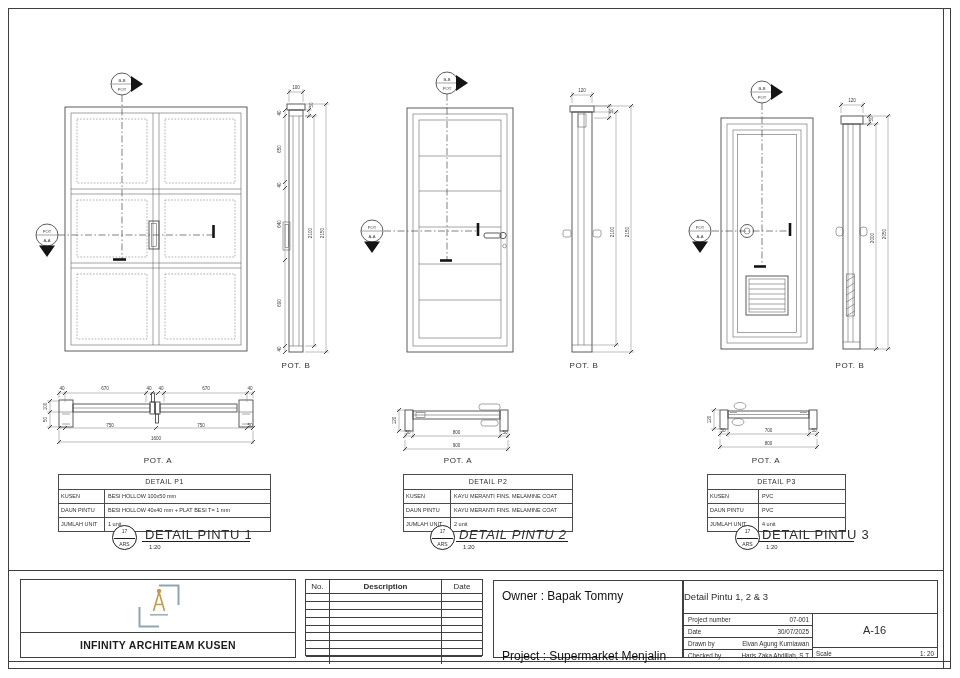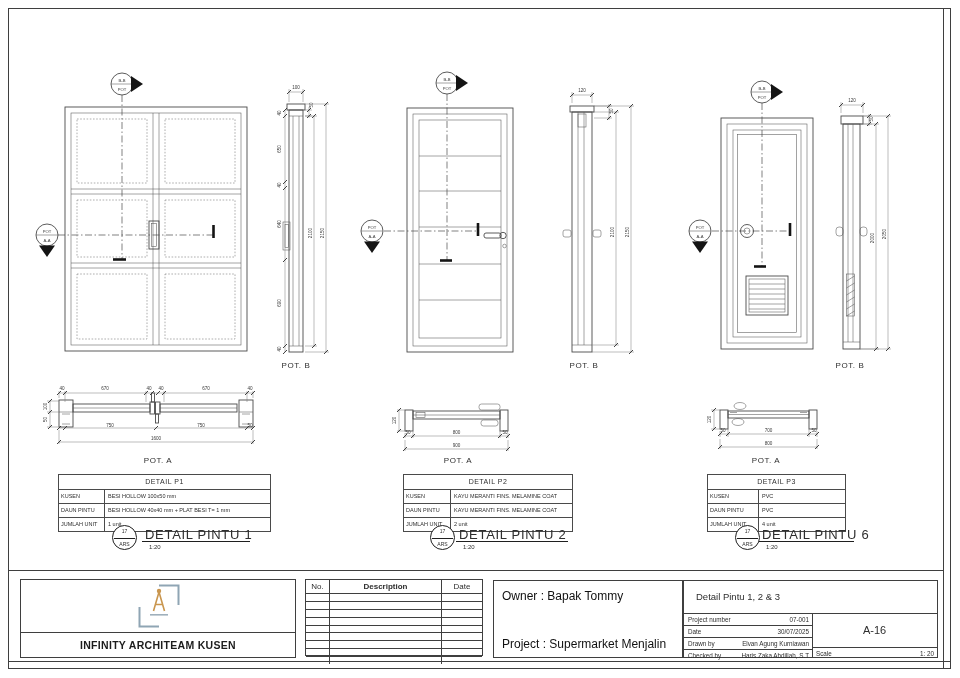--- a/index.html
+++ b/index.html
@@ -351,30 +351,30 @@
   </div>
   <div class="co-title" style="left:145px;top:527px;">DETAIL PINTU 1</div>
   <div class="co-underline" style="left:142px;top:541px;width:108px;"></div>
   <div class="co-scale" style="left:149px;top:544px;">1:20</div>
 
   <div class="co-circle" style="left:430px;top:525px;">
     <div class="co-mid"></div>
     <div class="co-num">17</div>
     <div class="co-code">ARS</div>
   </div>
-  <div class="co-title" style="left:459px;top:527px;">DETAIL PINTU 2</div>
+  <div class="co-title" style="left:459px;top:527px;font-style:italic;">DETAIL PINTU 2</div>
   <div class="co-underline" style="left:456px;top:541px;width:112px;"></div>
   <div class="co-scale" style="left:463px;top:544px;">1:20</div>
 
   <div class="co-circle" style="left:735px;top:525px;">
     <div class="co-mid"></div>
     <div class="co-num">17</div>
     <div class="co-code">ARS</div>
   </div>
-  <div class="co-title" style="left:762px;top:527px;">DETAIL PINTU 6</div>
+  <div class="co-title" style="left:762px;top:527px;">DETAIL PINTU 3</div>
   <div class="co-underline" style="left:759px;top:541px;width:95px;"></div>
   <div class="co-scale" style="left:766px;top:544px;">1:20</div>
 
   <div class="box" style="left:20px;top:579px;width:276px;height:79px;">
     <div class="abs" style="left:0;top:0;right:0;height:52px;border-bottom:1px solid #3f3f3f;">
       <svg class="abs" style="left:117px;top:4px;" width="42" height="44" viewBox="0 0 42 44">
         <path d="M21 1.5 H40.5 V21" stroke="#8fa5b4" fill="none" stroke-width="2"></path>
         <path d="M1.5 23 V42.5 H21" stroke="#8fa5b4" fill="none" stroke-width="2"></path>
         <path d="M21 8 L15.5 27 M21 8 L26.5 27 M17.5 20.5 h7" stroke="#c9964f" fill="none" stroke-width="1.6"></path>
         <circle cx="21" cy="7" r="2.2" fill="#c9964f"></circle>
@@ -432,25 +432,25 @@
       </div>
     <div class="rev-r">
         <div class="rc1"></div>
         <div class="rc2"></div>
         <div class="rc3"></div>
       </div>
   </div>
 
   <div class="box" style="left:493px;top:580px;width:190px;height:78px;">
     <div class="owner-line" style="top:8px;">Owner : Bapak Tommy</div>
-    <div class="owner-line" style="top:56px;">Project : Supermarket Menjalin</div>
+    <div class="owner-line" style="top:68px;">Project : Supermarket Menjalin</div>
   </div>
 
   <div class="box" style="left:683px;top:580px;width:255px;height:78px;">
-    <div class="abs" style="left:0;top:0;right:0;height:32px;border-bottom:1px solid #3f3f3f;line-height:32px;padding-left:12px;font-size:9.5px;">Detail Pintu 1, 2 &amp; 3</div>
+    <div class="abs" style="left:0;top:0;right:0;height:32px;border-bottom:1px solid #3f3f3f;line-height:32px;padding-left:0;font-size:9.5px;">Detail Pintu 1, 2 &amp; 3</div>
     <div class="abs" style="left:0;top:33px;width:128px;bottom:0;border-right:1px solid #3f3f3f;">
       <div class="fld-row">
         <div class="fld-label">Project number</div>
         <div class="fld-value">07-001</div>
       </div>
       <div class="fld-row">
         <div class="fld-label">Date</div>
         <div class="fld-value">30/07/2025</div>
       </div>
       <div class="fld-row">

